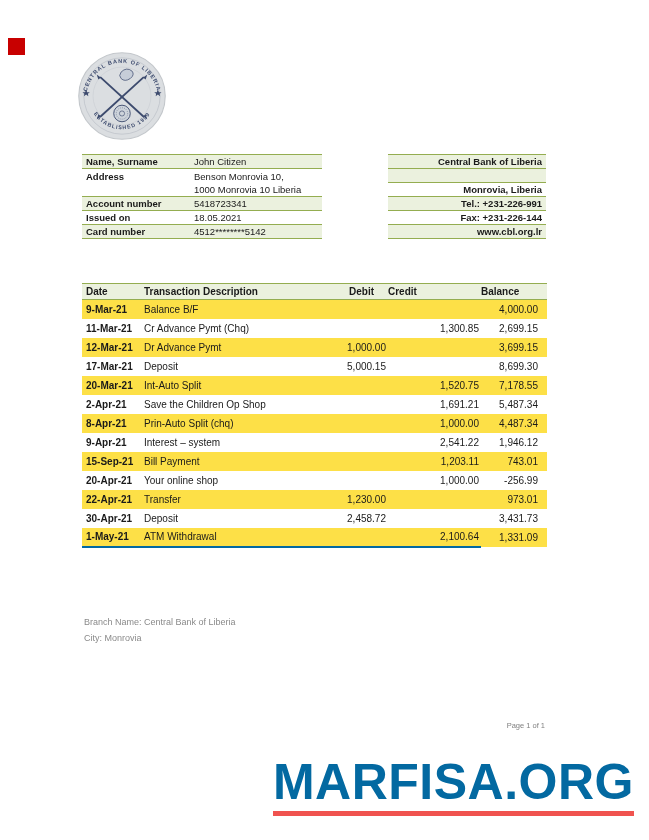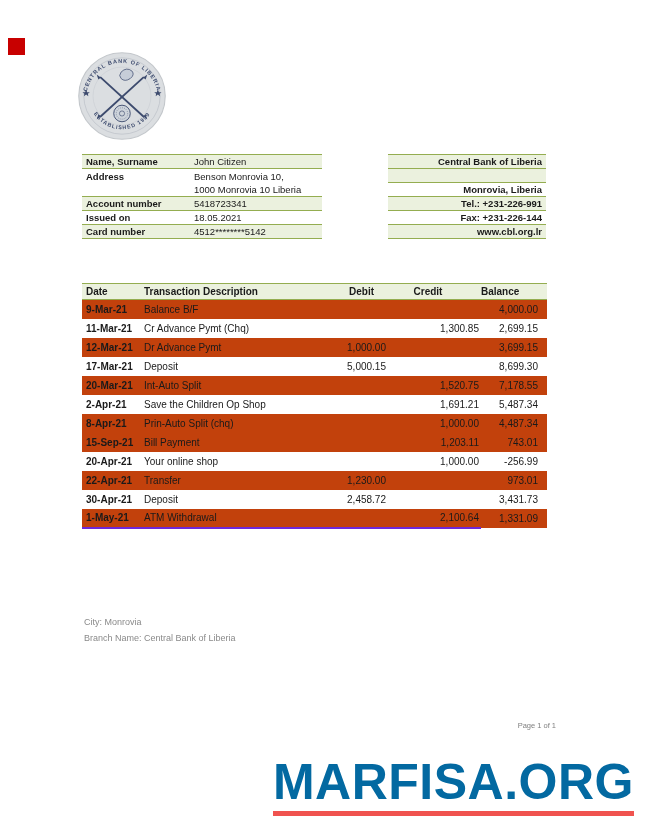--- a/index.html
+++ b/index.html
@@ -20,40 +20,40 @@
   .acct .label { width:112px; font-weight:bold; padding-left:4px; white-space:nowrap; }
   .acct .value { flex:1; white-space:nowrap; }
   .bank { left:388px; width:158px; }
   .bank .row { justify-content:flex-end; font-weight:bold; padding-right:4px; white-space:nowrap; }
 
   
   .txn { position:absolute; left:82px; top:283px; width:465px; border-collapse:collapse; table-layout:fixed; font-size:10px; }
   .txn th { height:16px; background:#EBF1DE; border-top:1.5px solid #94AD50; border-bottom:1.5px solid #94AD50;
             font-weight:bold; text-align:left; }
   .txn td { height:19px; overflow:hidden; white-space:nowrap; }
-  .txn tbody tr.band-row { background:#c2410c; }
+  .txn tbody tr.band-row { background:#fde047; }
   .c-date  { width:62px; }
   .c-desc  { width:156px; }
   .c-debit { width:88px; }
   .c-credit{ width:93px; }
   .c-bal   { width:66px; }
   .txn .date { font-weight:bold; padding-left:4px; }
   .txn th.h-date { padding-left:4px; }
   .txn .num { text-align:right; }
   .txn th.h-debit  { text-align:right; padding-right:14px; }
-  .txn th.h-credit { text-align:center; padding-right:13px; }
+  .txn th.h-credit { text-align:left; padding-right:13px; }
   .txn th.h-bal    { padding-right:15px; }
   .txn td.debit, .txn td.credit { padding-right:2px; }
   .txn td.bal { padding-right:9px; }
-  .txn tr.last td.dark { border-bottom:2px solid #6d28d9; }
+  .txn tr.last td.dark { border-bottom:2px solid #0369a1; }
 
   
   .bank-note { position:absolute; left:84px; top:615px; font-size:9px; line-height:15.5px; color:#8a8a8a; }
   .bank-note .head { font-weight:bold; color:#7c7c7c; }
-  .page-num { position:absolute; left:451px; top:721px; width:105px; text-align:right; font-size:7.5px; color:#7f7f7f; }
+  .page-num { position:absolute; left:440px; top:721px; width:105px; text-align:right; font-size:7.5px; color:#7f7f7f; }
 
   
   .watermark { position:absolute; right:15px; top:756px; text-align:right; }
   .wm-text { font-size:50px; line-height:52px; letter-spacing:0.5px; color:#0369a1; font-weight:600; white-space:nowrap;text-align:center; }
   .wm-text .suffix { font-weight:800; }
   .wm-underline { height:5px; background:#F0534F; margin-top:3px; }
 </style>
 </head>
 <body>
 
@@ -201,20 +201,27 @@
         <td class="num credit">1,691.21</td>
         <td class="num bal">5,487.34</td>
       </tr>
       <tr class="band-row">
         <td class="date">8-Apr-21</td>
         <td class="desc">Prin-Auto Split (chq)</td>
         <td class="num debit"></td>
         <td class="num credit">1,000.00</td>
         <td class="num bal">4,487.34</td>
       </tr>
+      <tr>
+        <td class="date">9-Apr-21</td>
+        <td class="desc">Interest – system</td>
+        <td class="num debit"></td>
+        <td class="num credit">2,541.22</td>
+        <td class="num bal">1,946.12</td>
+      </tr>
       <tr class="band-row">
         <td class="date">15-Sep-21</td>
         <td class="desc">Bill Payment</td>
         <td class="num debit"></td>
         <td class="num credit">1,203.11</td>
         <td class="num bal">743.01</td>
       </tr>
       <tr>
         <td class="date">20-Apr-21</td>
         <td class="desc">Your online shop</td>
@@ -240,22 +247,22 @@
         <td class="date dark">1-May-21</td>
         <td class="desc dark">ATM Withdrawal</td>
         <td class="num debit dark"></td>
         <td class="num credit dark">2,100.64</td>
         <td class="num bal">1,331.09</td>
       </tr>
     </tbody>
   </table>
 
   <div class="bank-note">
+    <div>Branch Name: Central Bank of Liberia</div>
     <div>City: Monrovia</div>
-    <div>Branch Name: Central Bank of Liberia</div>
   </div>
 
   <div class="page-num">Page 1 of 1</div>
 
   <div class="watermark">
     <div class="wm-text"><span>MARFISA</span><span class="suffix">.ORG</span></div>
     <div class="wm-underline"></div>
   </div>
 
 </div>

